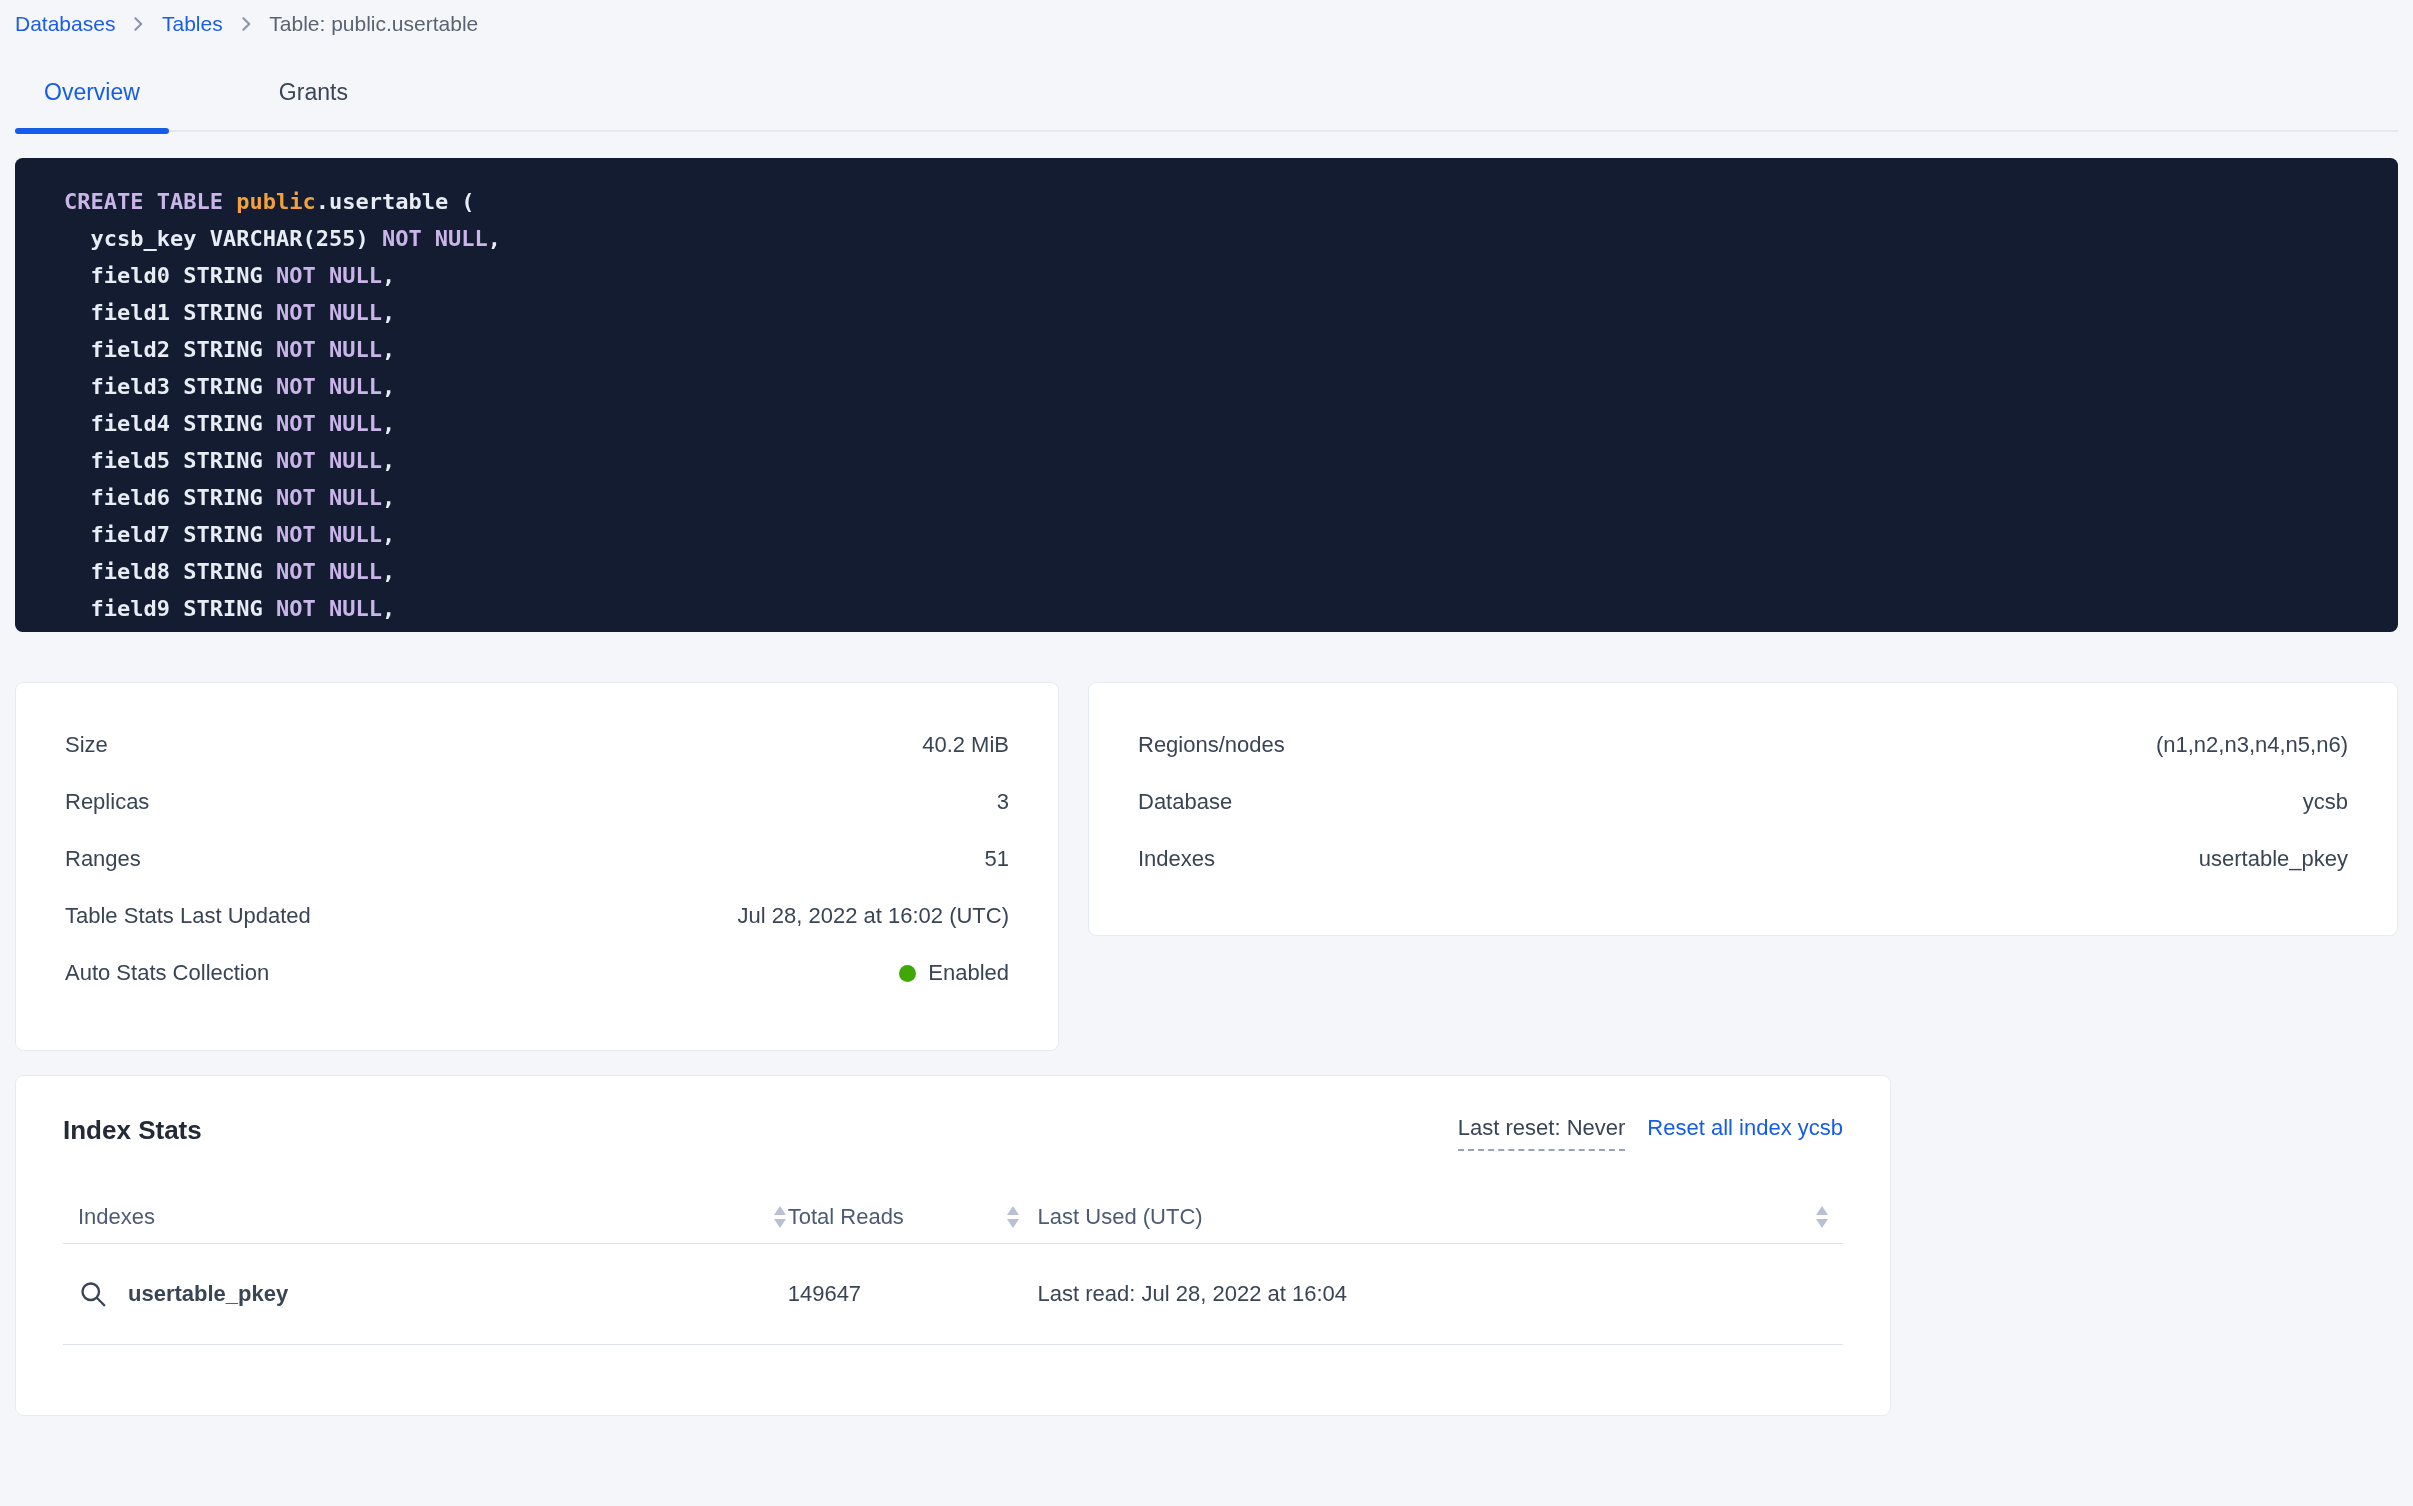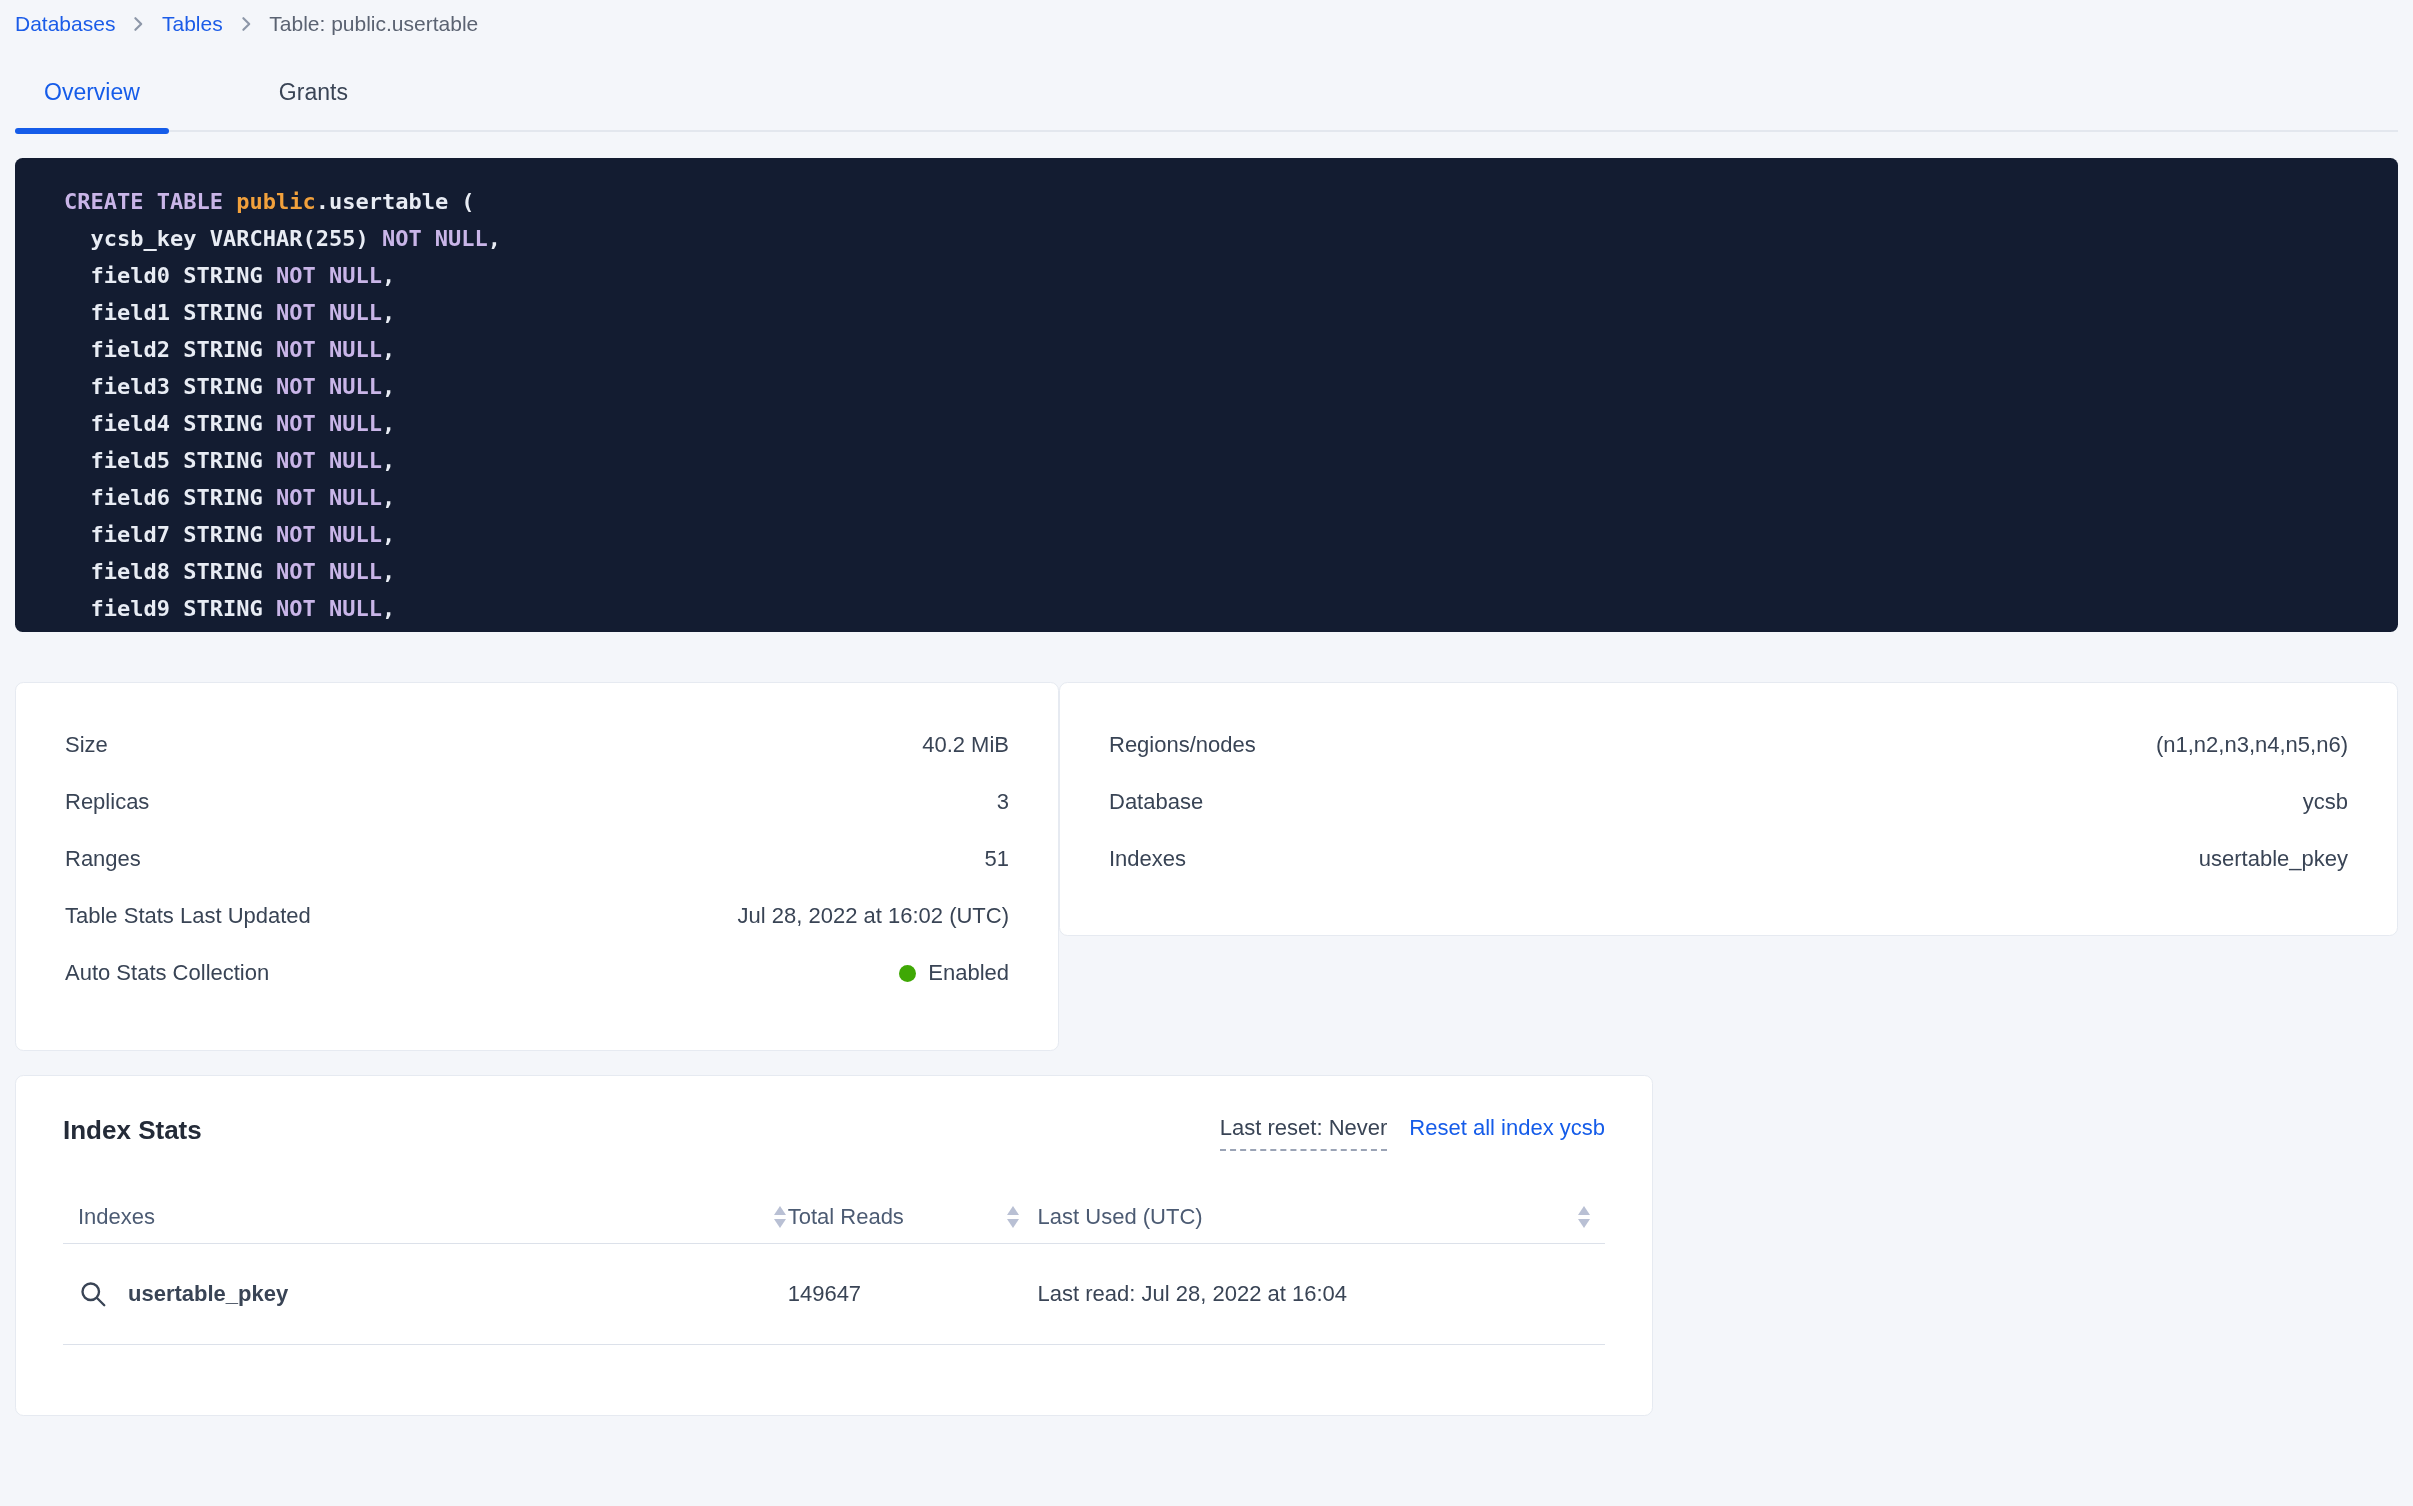--- a/index.html
+++ b/index.html
@@ -75,20 +75,21 @@
     white-space: pre;
   }
   .tok-kw     { color: #c9b5e8; }
   .tok-schema { color: #f2a13c; }
   .tok-plain  { color: #e8ecf4; }
 
   
   .cards-row {
     margin-top: 50px;
     display: flex;
+    gap: 29px;
     align-items: flex-start;
   }
   .card {
     background: #ffffff;
     border: 0.8px solid #e6eaf1;
     border-radius: 8.4px;
   }
   .card-left  { width: 1044px; min-height: 369px; padding: 34px 49px 0 49px; }
   .card-right { flex: 1; min-height: 254px; padding: 34px 49px 0 49px; }
   .stat-row {
@@ -102,21 +103,21 @@
   .stat-value { color: #394455; text-align: right; display: flex; align-items: center; gap: 11.8px; }
   .status-dot {
     width: 17px; height: 17px;
     border-radius: 50%;
     display: inline-block;
   }
 
   
   .index-card {
     margin-top: 24.5px;
-    width: 1638px;
+    width: 1876px;
     min-height: 341px;
     background: #ffffff;
     border: 0.8px solid #e6eaf1;
     border-radius: 8.4px;
     padding: 39px 47px 12px 47px;
   }
   .index-head {
     display: flex;
     justify-content: space-between;
     align-items: flex-start;

